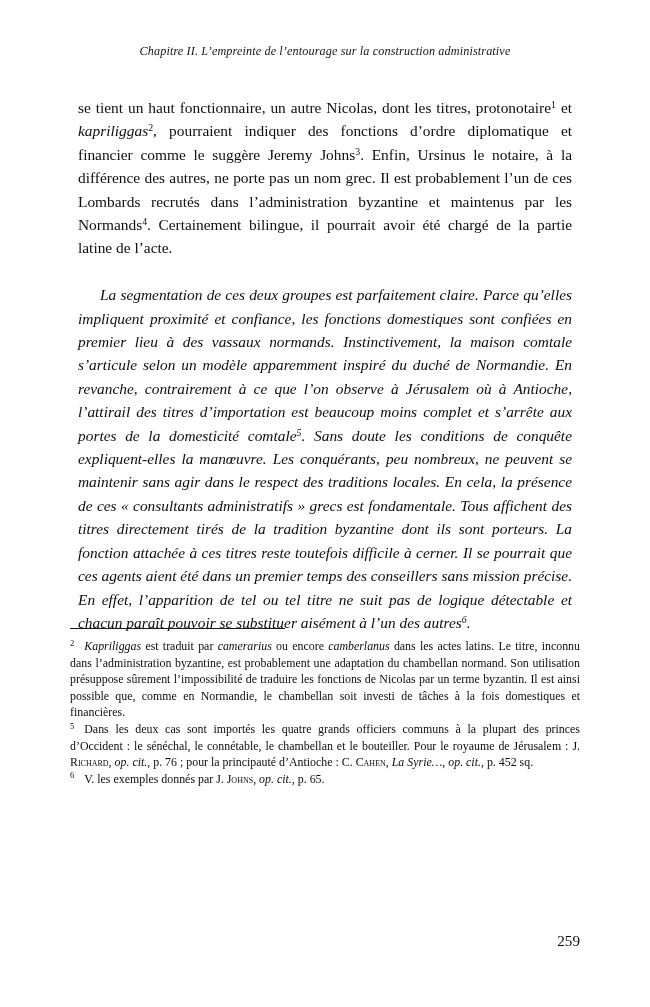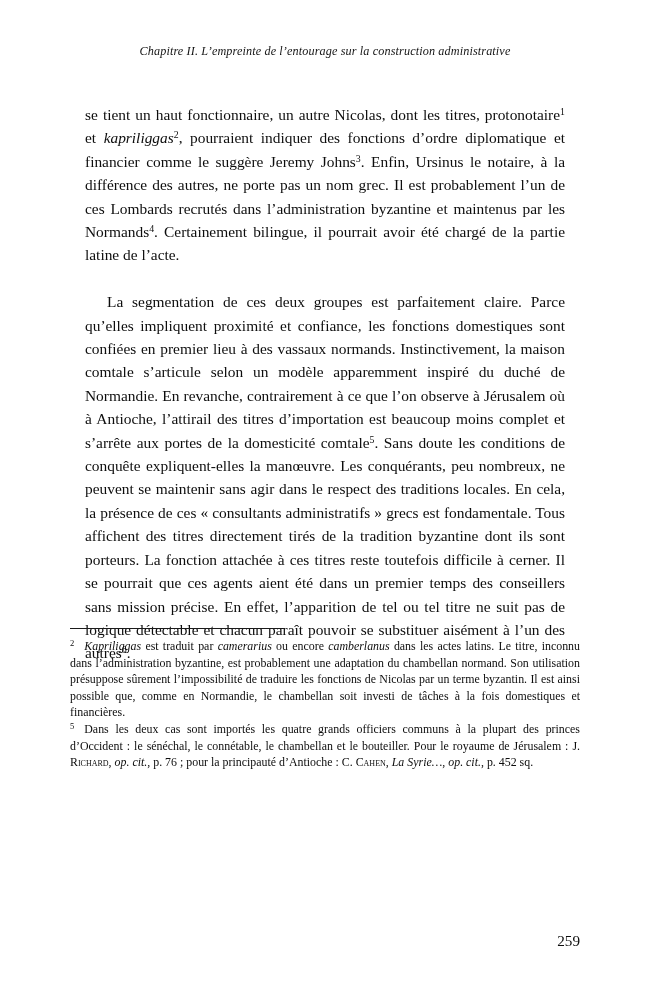--- a/index.html
+++ b/index.html
@@ -38,30 +38,31 @@
 
   
   .body-block {
     position: absolute;
     left: 70px;
     top: 88px;
     width: 510px;
   }
 
   p.body-par {
-    margin: 15px;
+    margin: 8px;
     text-align: justify;
     text-justify: inter-word;
     font-size: 15.4px;
     line-height: 23.4px;
     text-indent: 0;
     hyphens: none;
   }
   p.body-par.indent {
     text-indent: 22px;
+    font-style: italic;
   }
   p.body-par + p.body-par {
     margin-top: 23.4px;
   }
 
   i, em { font-style: italic; }
 
   sup {
     font-size: 0.64em;
     vertical-align: 0.52em;
@@ -119,18 +120,19 @@
   <div class="body-block">
       <p class="body-par">se tient un haut fonctionnaire, un autre Nicolas, dont les titres, protonotaire<sup>1</sup> et <i>kapriliggas</i><sup>2</sup>, pourraient indiquer des fonctions d’ordre diplomatique et financier comme le suggère Jeremy Johns<sup>3</sup>. Enfin, Ursinus le notaire, à la différence des autres, ne porte pas un nom grec. Il est probablement l’un de ces Lombards recrutés dans l’administration byzantine et maintenus par les Normands<sup>4</sup>. Certainement bilingue, il pourrait avoir été chargé de la partie latine de l’acte.</p>
       <p class="body-par indent">La segmentation de ces deux groupes est parfaitement claire. Parce qu’elles impliquent proximité et confiance, les fonctions domestiques sont confiées en premier lieu à des vassaux normands. Instinctivement, la maison comtale s’articule selon un modèle apparemment inspiré du duché de Normandie. En revanche, contrairement à ce que l’on observe à Jérusalem où à Antioche, l’attirail des titres d’importation est beaucoup moins complet et s’arrête aux portes de la domesticité comtale<sup>5</sup>. Sans doute les conditions de conquête expliquent-elles la manœuvre. Les conquérants, peu nombreux, ne peuvent se maintenir sans agir dans le respect des traditions locales. En cela, la présence de ces « consultants administratifs » grecs est fondamentale. Tous affichent des titres directement tirés de la tradition byzantine dont ils sont porteurs. La fonction attachée à ces titres reste toutefois difficile à cerner. Il se pourrait que ces agents aient été dans un premier temps des conseillers sans mission précise. En effet, l’apparition de tel ou tel titre ne suit pas de logique détectable et chacun paraît pouvoir se substituer aisément à l’un des autres<sup>6</sup>.</p>
     </div>
 
   <div class="footnote-area">
     <div class="footnote-rule"></div>
     <div class="footnote-list">
         <p class="footnote"><span class="fn-mark">2</span><i>Kapriliggas</i> est traduit par <i>camerarius</i> ou encore <i>camberlanus</i> dans les actes latins. Le titre, inconnu dans l’administration byzantine, est probablement une adaptation du chambellan normand. Son utilisation présuppose sûrement l’impossibilité de traduire les fonctions de Nicolas par un terme byzantin. Il est ainsi possible que, comme en Normandie, le chambellan soit investi de tâches à la fois domestiques et financières.</p>
         <p class="footnote"><span class="fn-mark">5</span>Dans les deux cas sont importés les quatre grands officiers communs à la plupart des princes d’Occident : le sénéchal, le connétable, le chambellan et le bouteiller. Pour le royaume de Jérusalem : J. <span class="sc">Richard</span>, <i>op. cit.</i>, p. 76 ; pour la principauté d’Antioche : C. <span class="sc">Cahen</span>, <i>La Syrie…</i>, <i>op. cit.</i>, p. 452 sq.</p>
+        <p class="footnote"><span class="fn-mark">6</span>V. les exemples donnés par J. <span class="sc">Johns</span>, <i>op. cit.</i>, p. 65.</p>
       </div>
   </div>
 
   <div class="folio">259</div>
 
 </div>
 
 </body></html>

